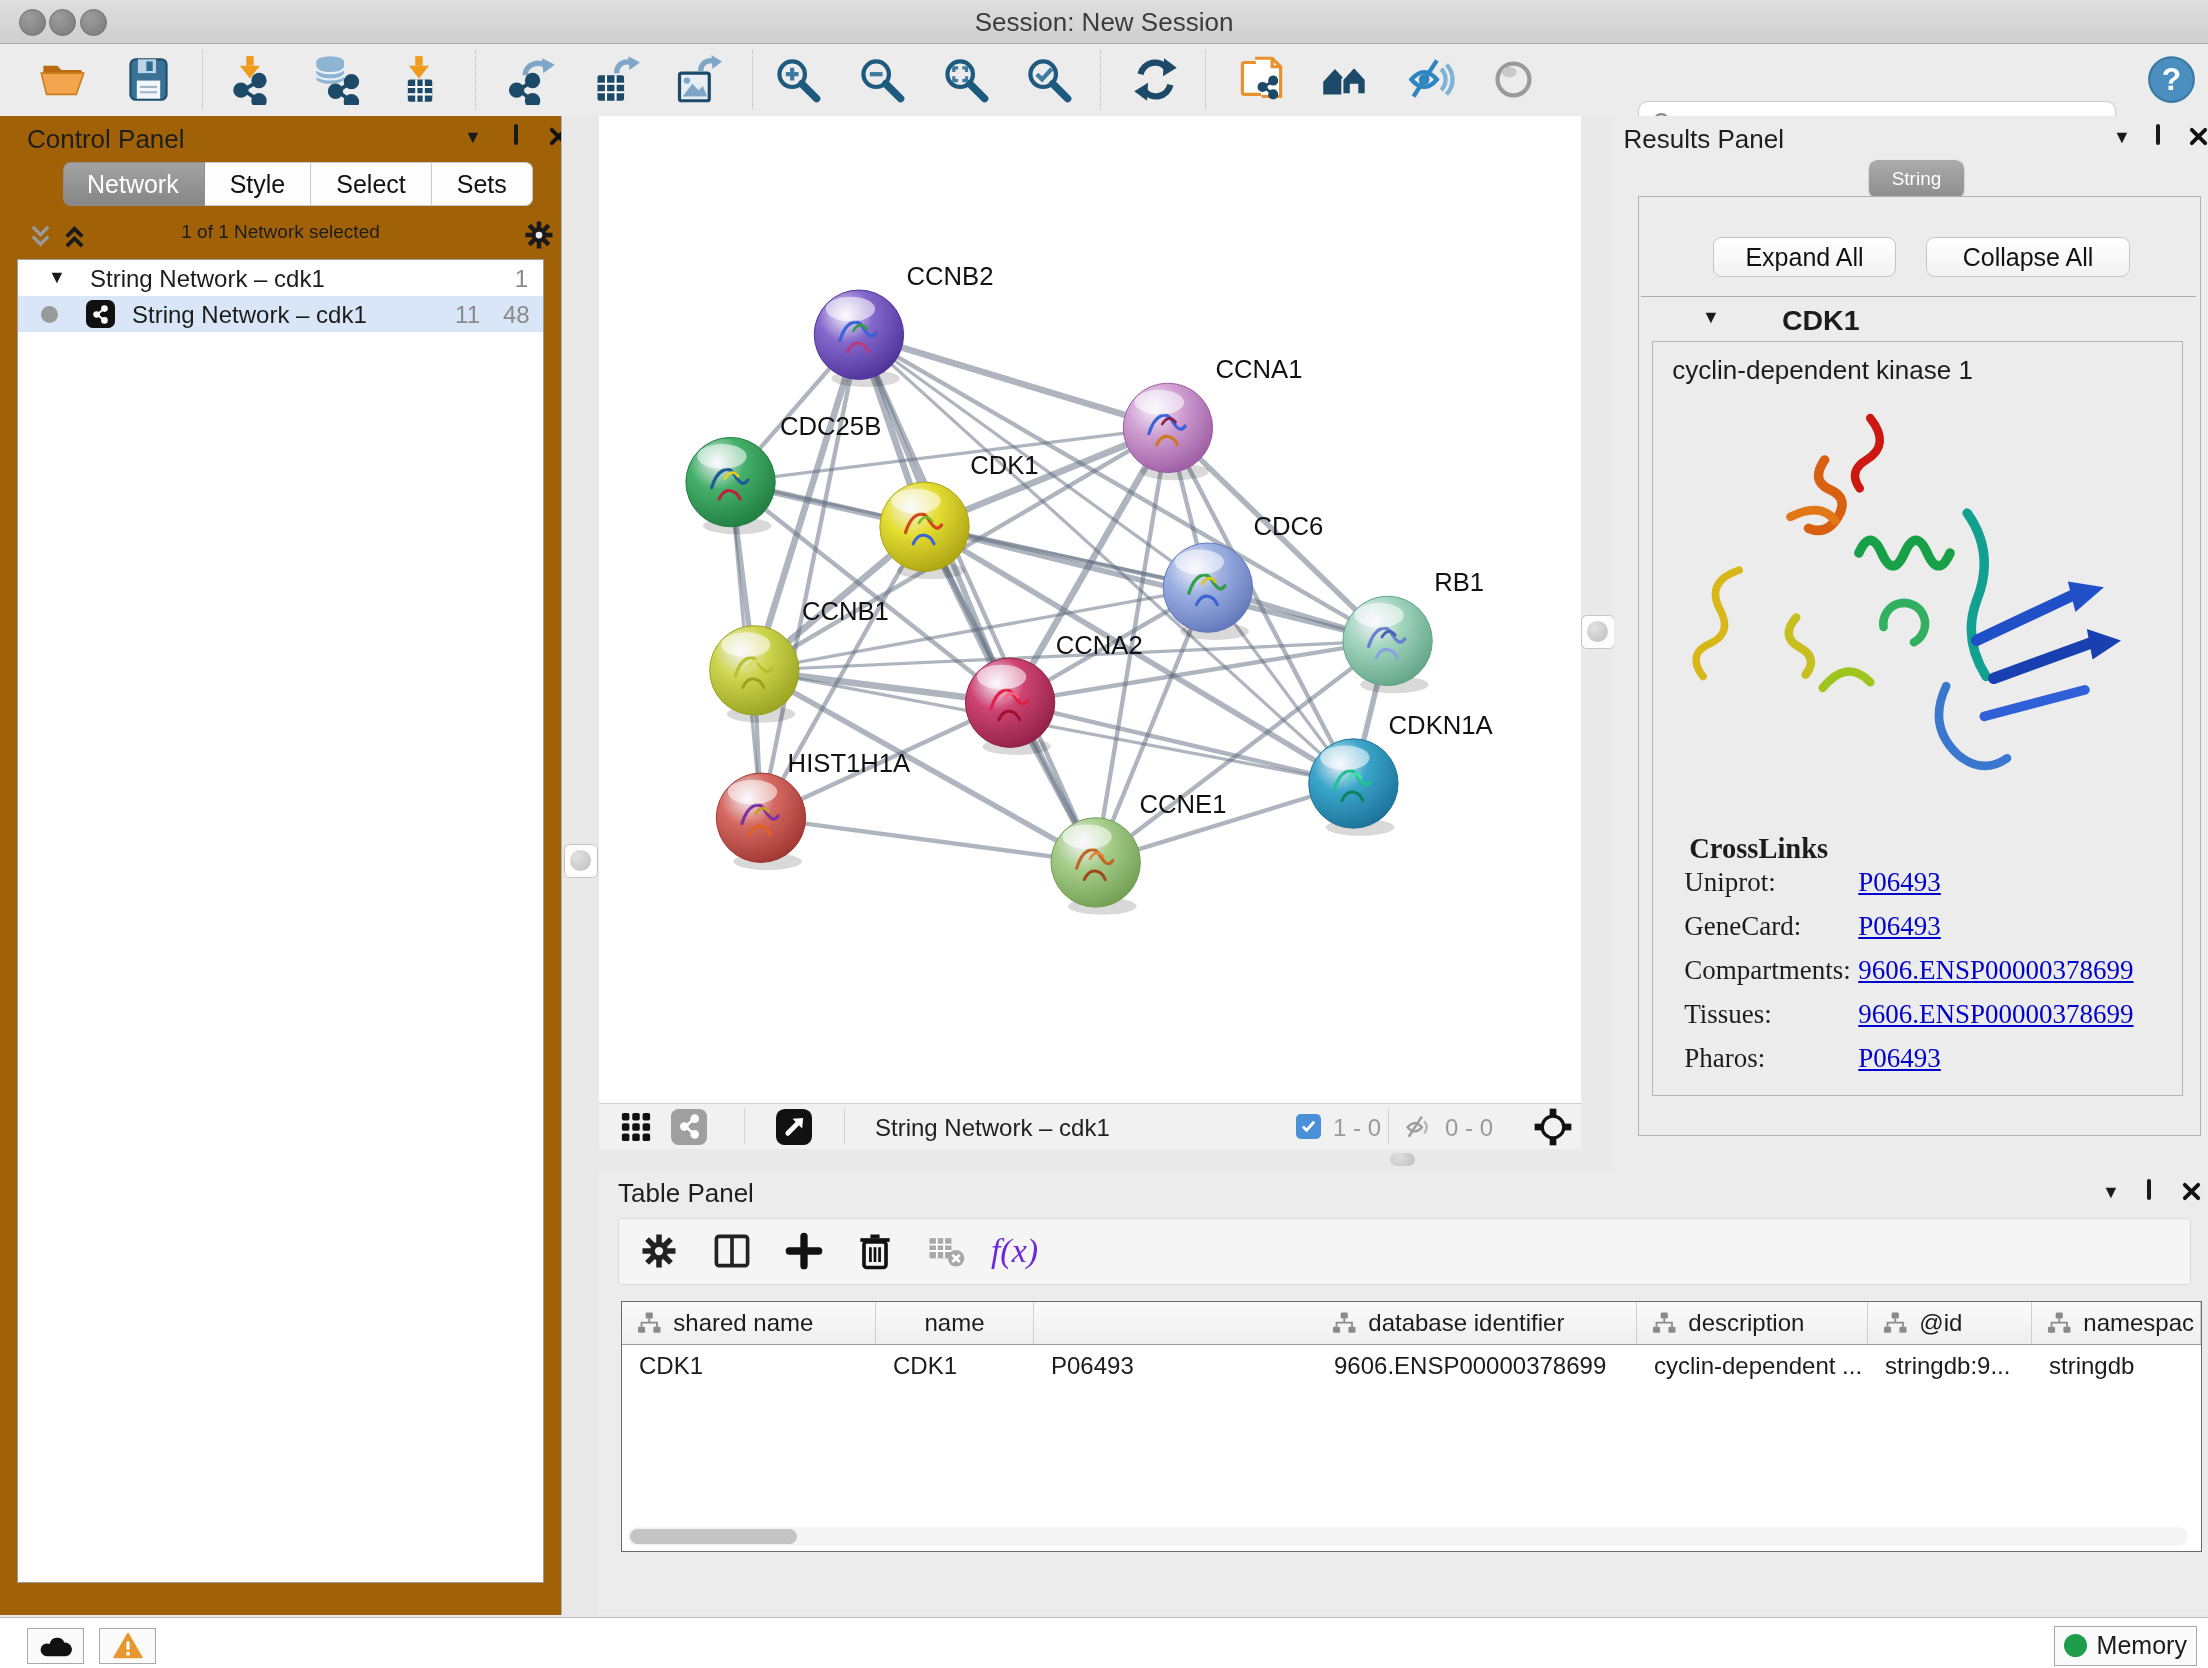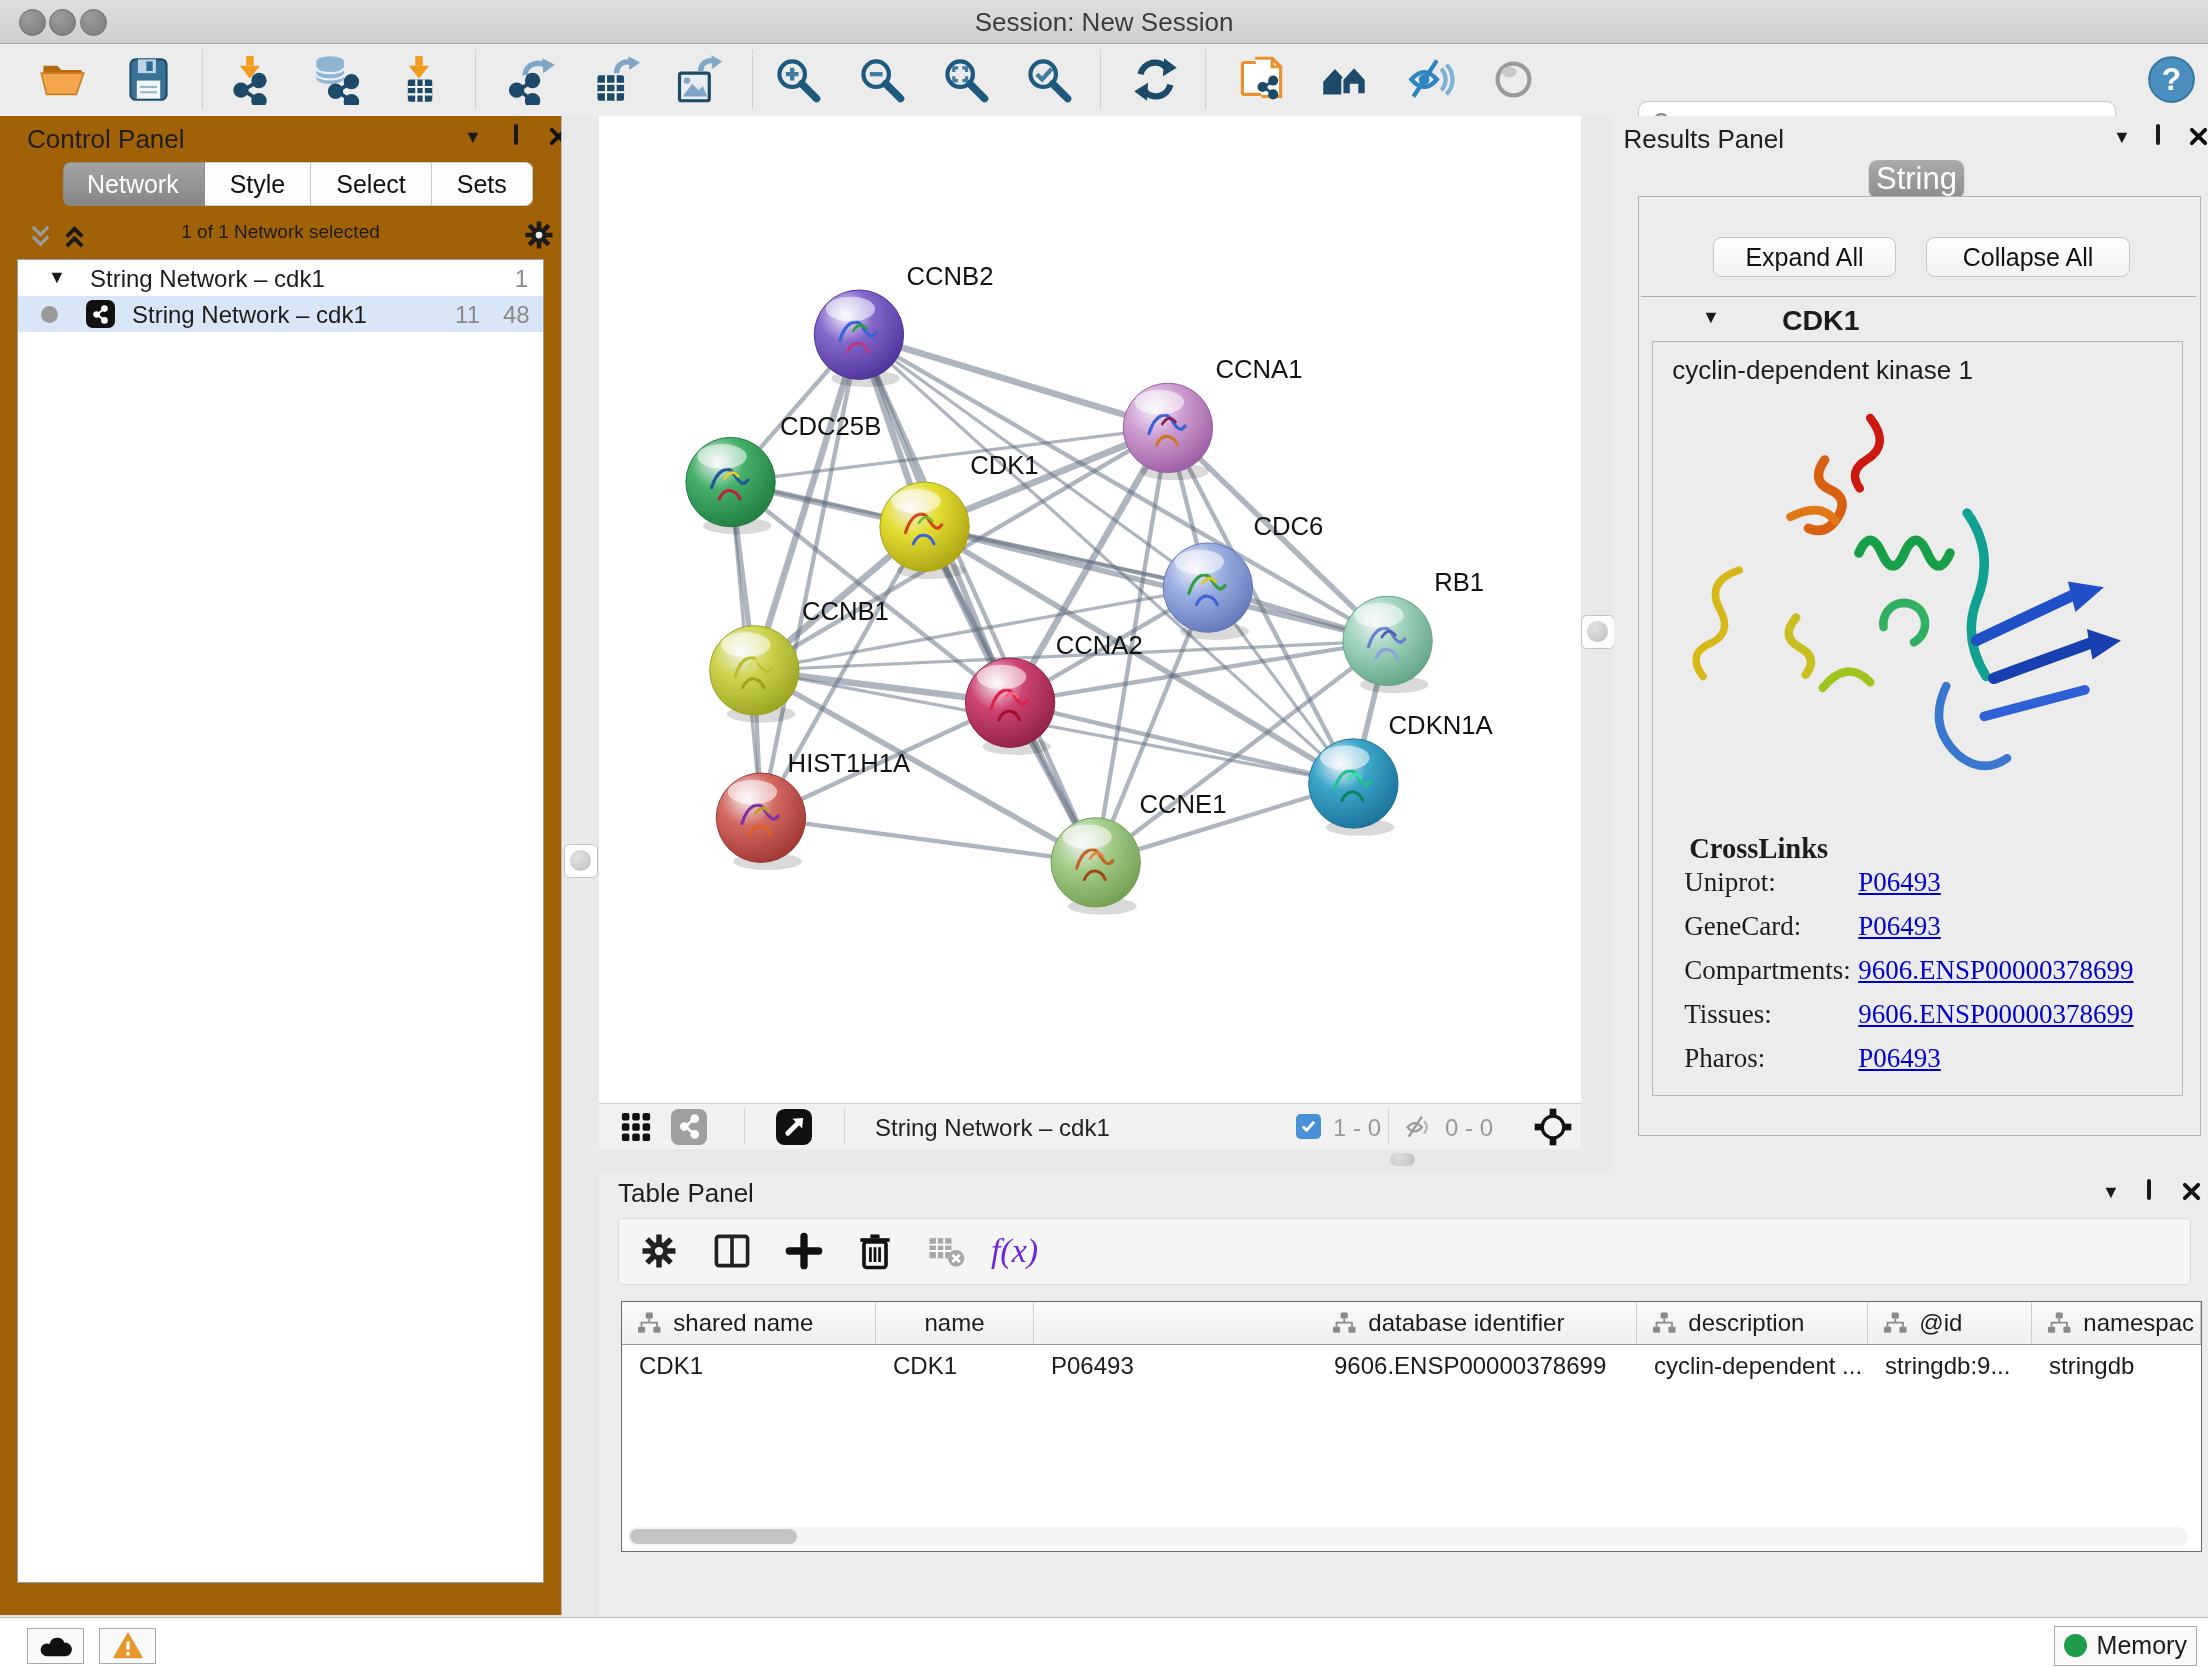--- a/index.html
+++ b/index.html
@@ -65,21 +65,21 @@
     border-top:1px solid #cfcfcf;font-size:24px;}
   .ntdiv{position:absolute;top:3.8px;height:36px;border-left:1px solid #d2d2d2;}
   .ntlabel{position:absolute;top:9.5px;color:#222;}
   .ntgray{color:#9a9a9a;}
   .edge{stroke:#5e6b7e;stroke-opacity:0.5;stroke-linecap:round;}
   .nlabel{font-size:27px;fill:#111;font-family:"Liberation Sans",sans-serif;}
 
   
   .results-panel{position:absolute;left:1614px;top:116px;width:594px;height:1056px;background:#ececec;}
   .rtab{position:absolute;left:255px;top:44px;width:95px;height:38px;border-radius:8.6px;
-    background:linear-gradient(#ababab,#8d8d8d);color:#fff;font-size:31px;text-align:center;line-height:38px;
+    background:linear-gradient(#ababab,#8d8d8d);color:#fff;font-size:19px;text-align:center;line-height:38px;
     box-shadow:0 1px 1.9px rgba(0,0,0,.3);}
   .rbox{position:absolute;left:24px;top:80px;width:561px;height:938px;background:#ececec;
     border:1px solid #b2b2b2;}
   .btn{background:linear-gradient(#ffffff,#f2f2f2);border:1px solid #c4c4c4;border-radius:8.6px;
     font-size:25px;text-align:center;color:#111;}
   .genebox{position:absolute;left:1.9px;top:99px;width:555px;height:807px;border-top:1px solid #adadad;}
   .genehead{position:absolute;left:0;top:0;width:100%;height:44px;}
   .genename{font-size:28.5px;font-weight:bold;}
   .genebody{position:absolute;left:11.4px;top:44px;width:529px;height:753px;background:#ececec;
     border:1px solid #b5b5b5;}

